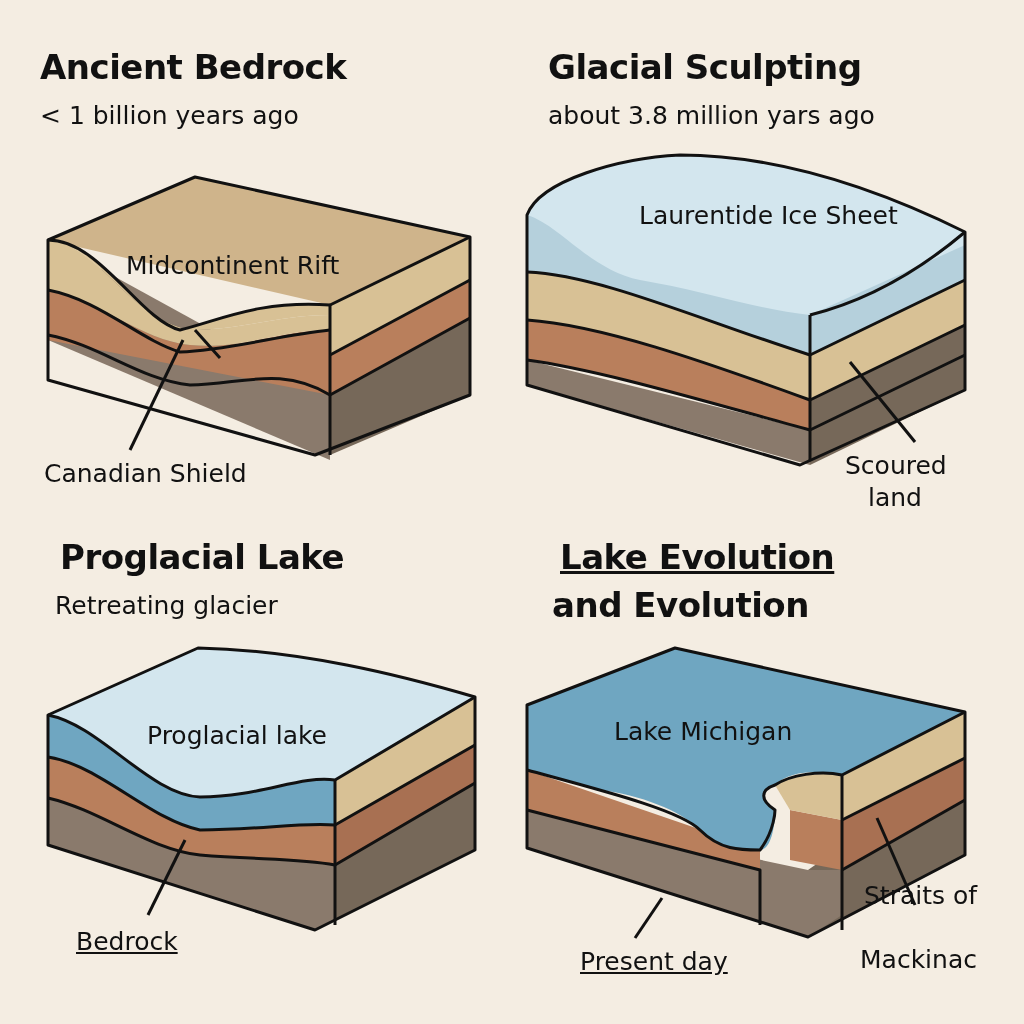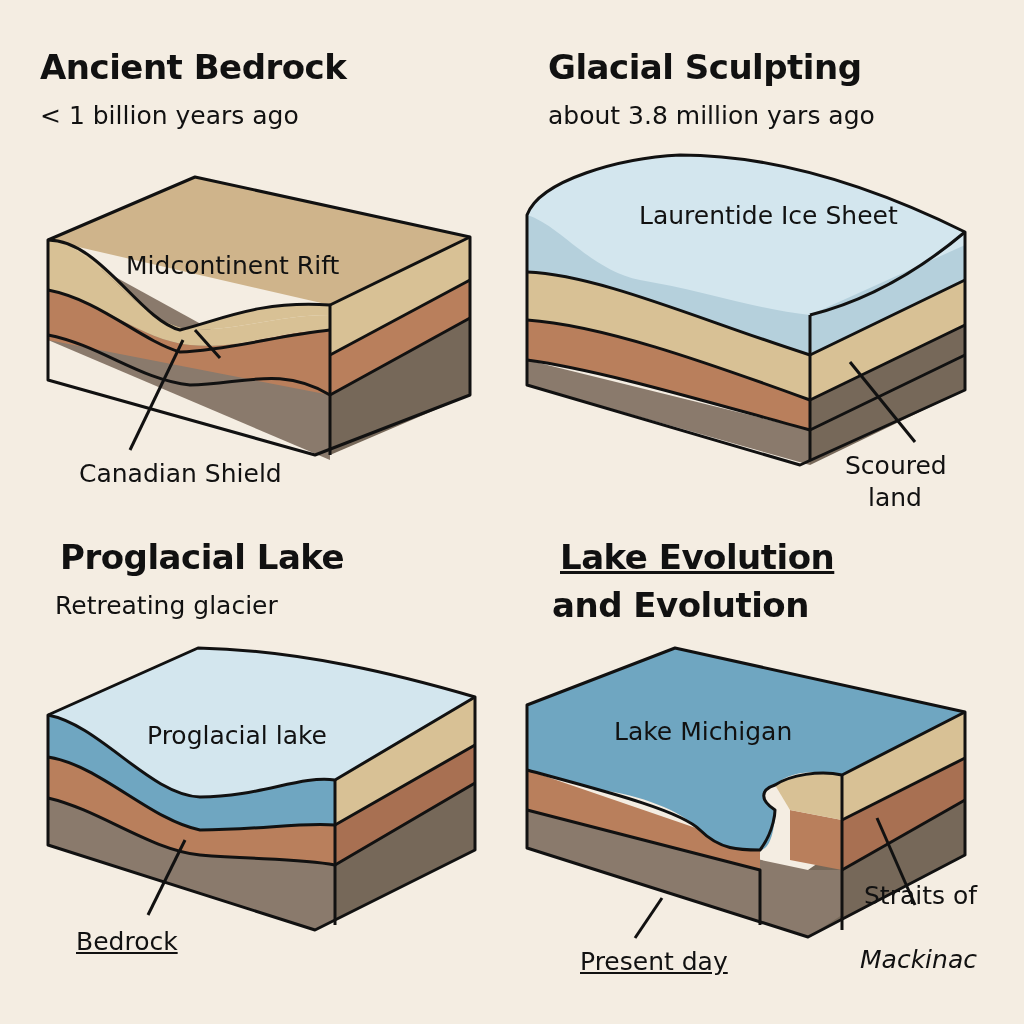--- a/index.html
+++ b/index.html
@@ -36,21 +36,21 @@
     <polyline points="330,355 470,280"></polyline>
     <polyline points="330,395 470,318"></polyline>
     <path d="M48,240 C100,240 140,320 180,330 C220,320 260,300 330,305"></path>
     <path d="M48,290 C100,300 140,340 180,352 C230,350 280,335 330,330"></path>
     <path d="M48,335 C100,345 140,380 190,385 C240,385 280,365 330,395"></path>
     <line x1="195" y1="330" x2="220" y2="358"></line>
     <line x1="183" y1="340" x2="130" y2="450"></line>
   </g>
 </svg>
 <div class="label" style="left:126px;top:250px;">Midcontinent Rift</div>
-<div class="label" style="left:44px;top:458px;margin-left:35px;">Canadian Shield</div>
+<div class="label" style="left:44px;top:458px;">Canadian Shield</div>
 
 <div class="title" style="left:548px;top:44px;width:410px;">Glacial Sculpting</div>
 <div class="subtitle" style="left:548px;top:100px;width:410px;">about 3.8 million yars ago</div>
 
 <svg class="panel" width="1024" height="1024" viewBox="0 0 1024 1024">
 
   <polygon points="527,360 527,385 810,465 810,430" fill="#8a7a6c"></polygon>
   <polygon points="810,430 965,355 965,390 810,465" fill="#766859"></polygon>
 
   <path d="M527,320 C600,325 700,360 810,400 L810,430 C700,400 600,370 527,360 Z" fill="#b97f5c"></path>
@@ -128,13 +128,13 @@
     <polyline points="842,820 965,758"></polyline>
     <polyline points="842,870 965,800"></polyline>
     <path d="M527,810 L760,870 L760,925"></path>
     <line x1="662" y1="898" x2="635" y2="938"></line>
     <line x1="877" y1="818" x2="915" y2="905"></line>
   </g>
 </svg>
 <div class="label" style="left:614px;top:716px;">Lake Michigan</div>
 <div class="label" style="left:580px;top:946px;text-decoration:underline;">Present day</div>
 <div class="label" style="left:864px;top:880px;">Straits of</div>
-<div class="label" style="left:860px;top:944px;font-style:italic;">Mackinac</div>
+<div class="label" style="left:860px;top:944px;">Mackinac</div>
 
 </body></html>

